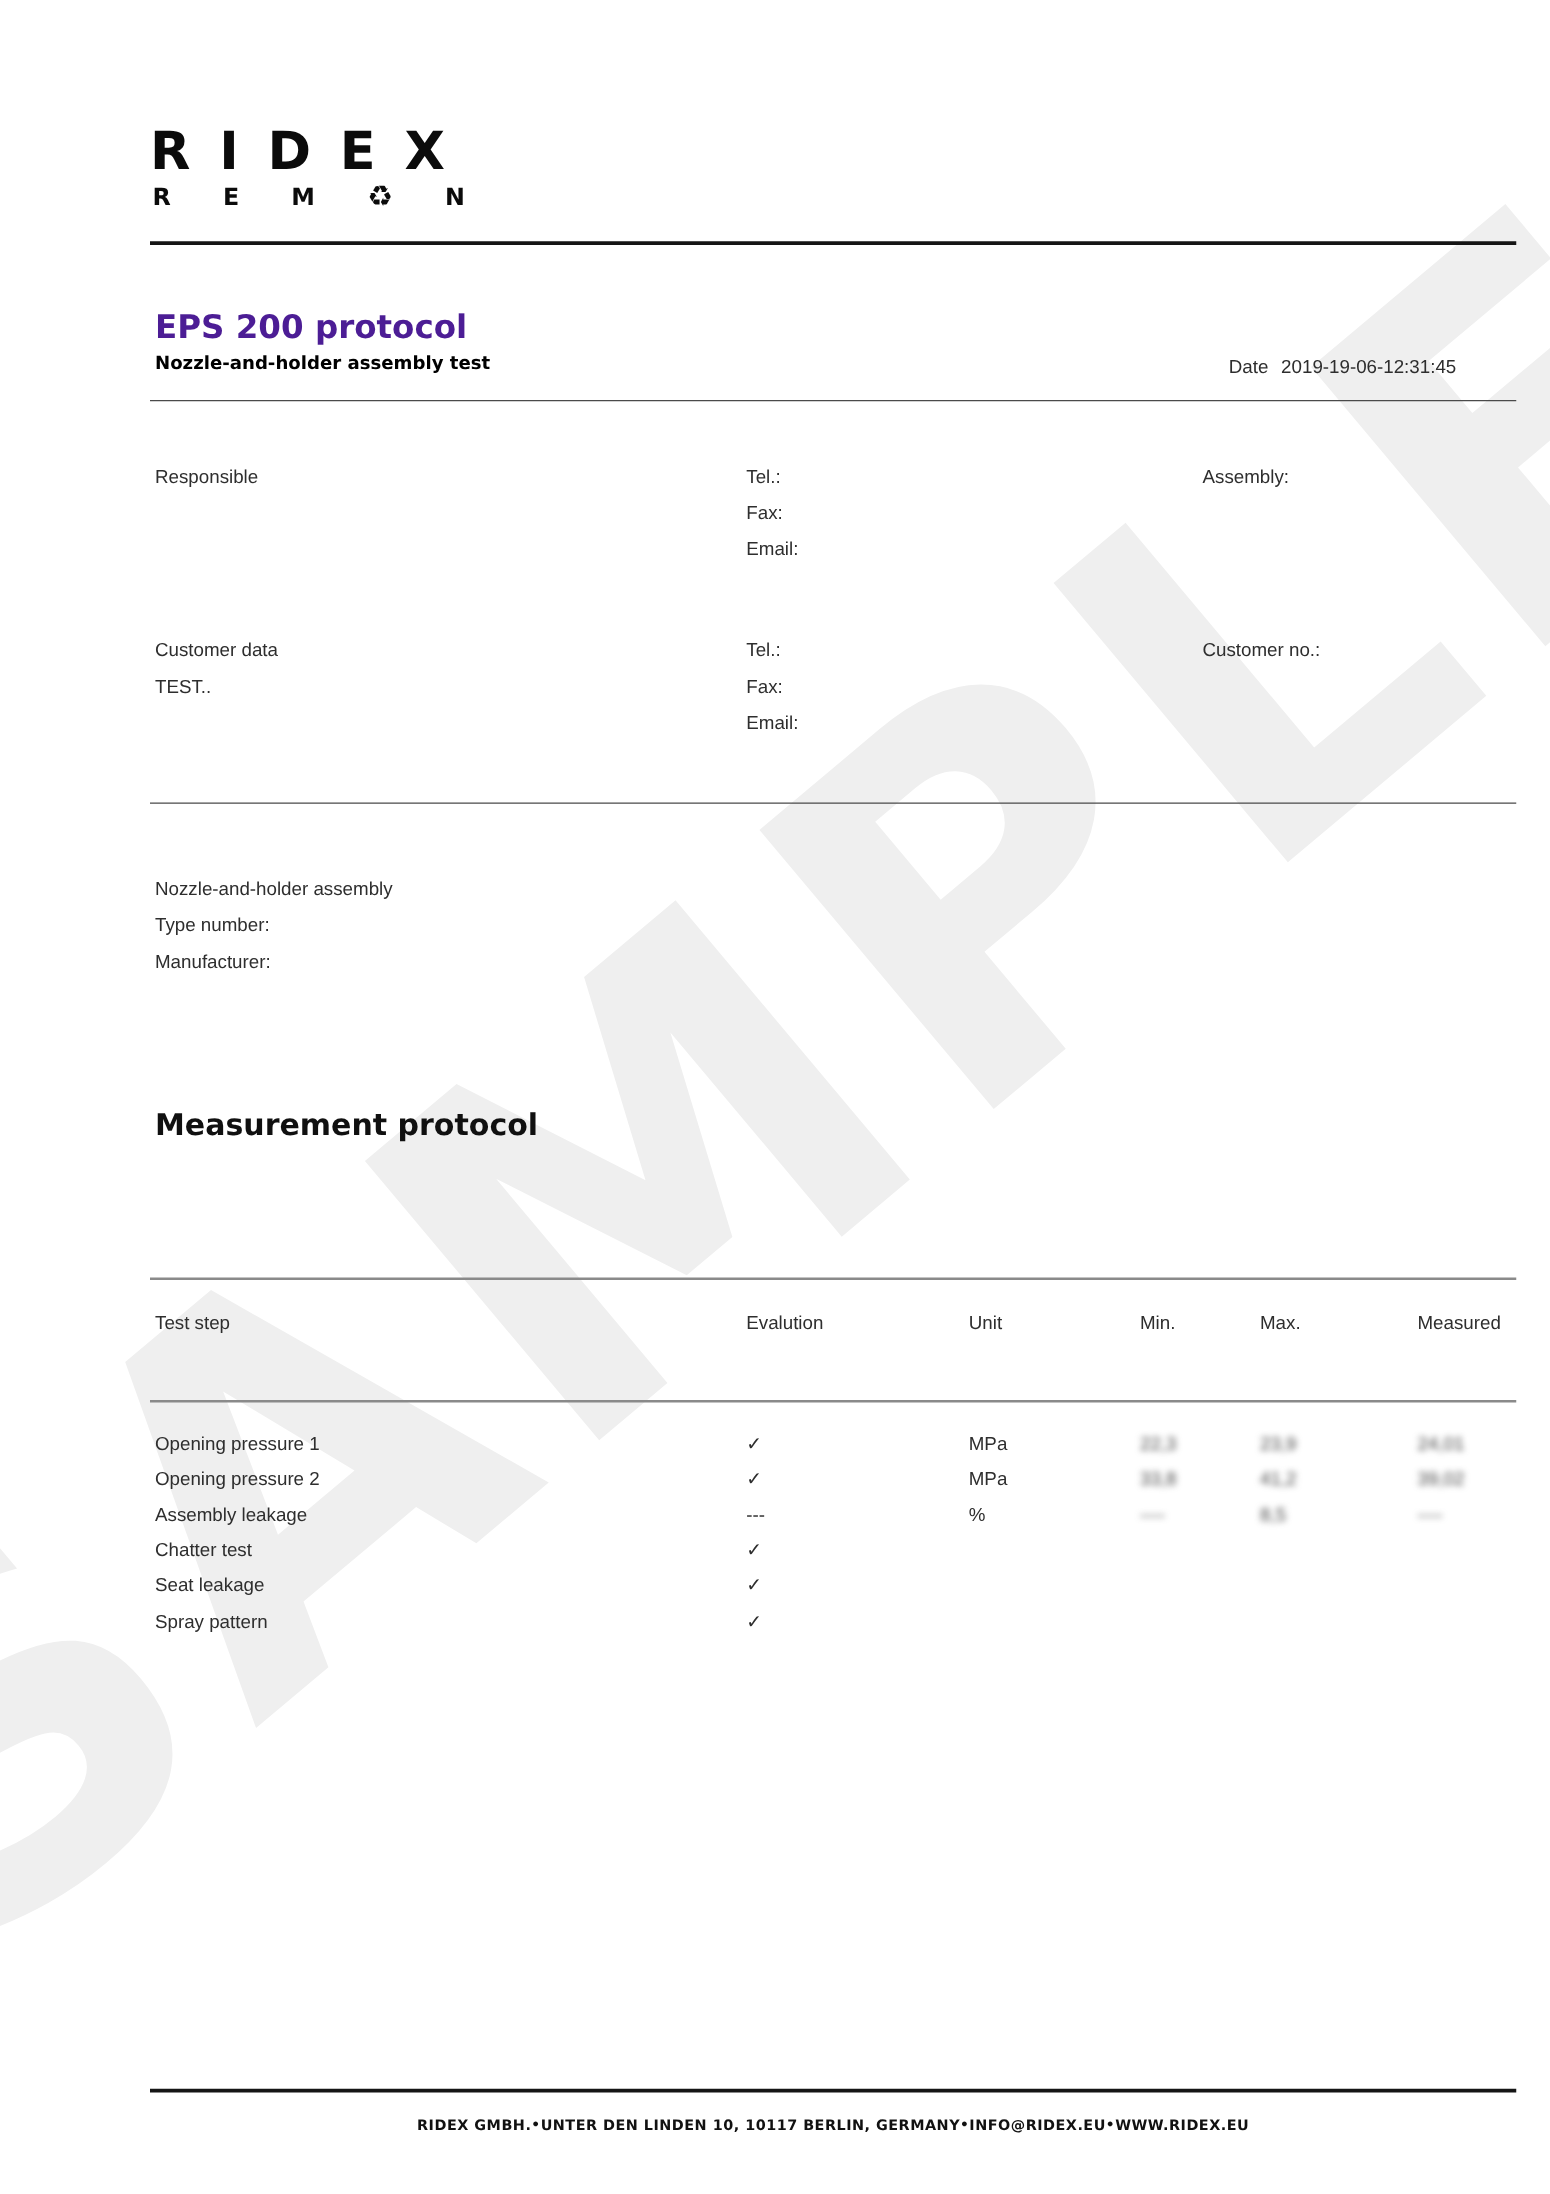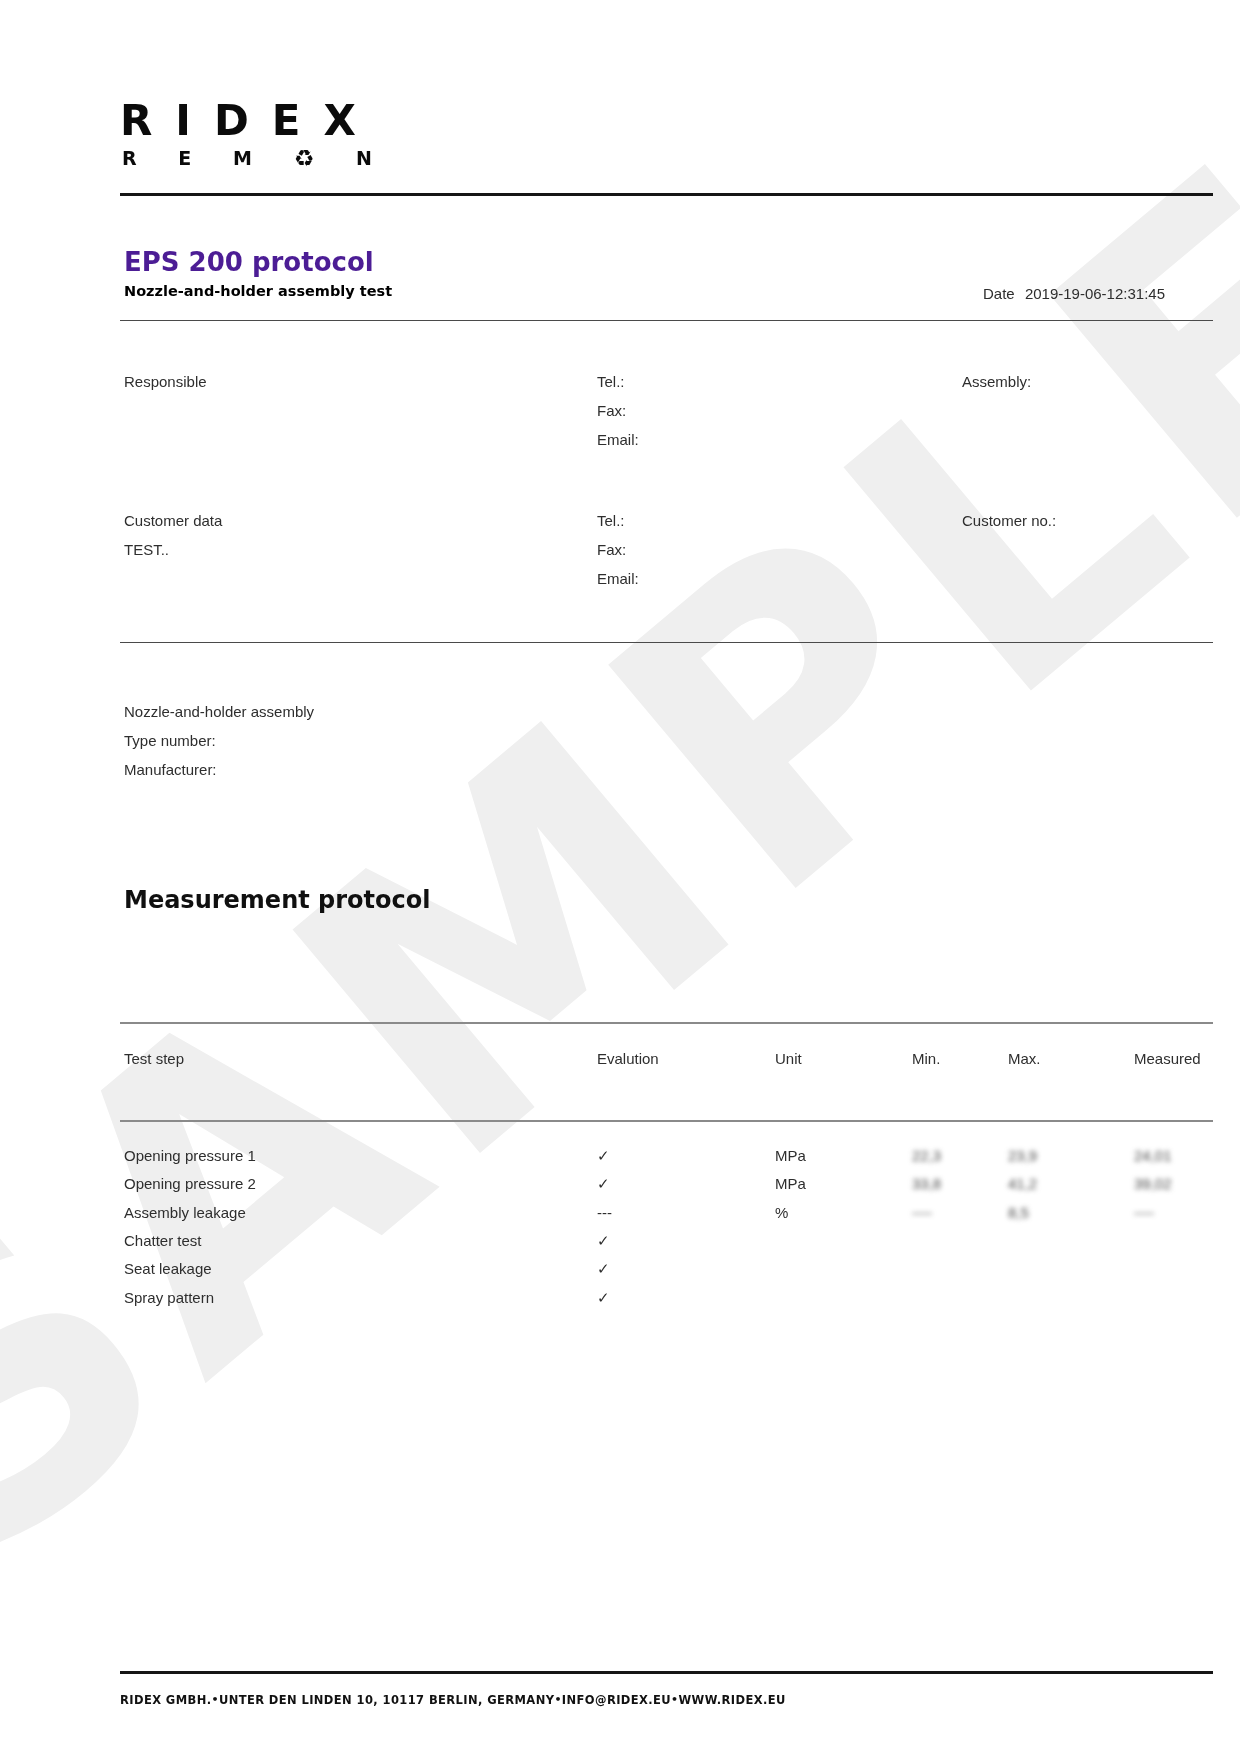--- a/index.html
+++ b/index.html
@@ -56,21 +56,21 @@
   .c-right{position:absolute;left:914px;}
   .c-eval{position:absolute;left:549px;}
   .c-unit{position:absolute;left:727px;}
   .c-min{position:absolute;left:864px;}
   .c-max{position:absolute;left:960px;}
   .c-meas{position:absolute;left:1086px;}
   .blur{filter:blur(2.6px);color:#4a4a4a;}
   
   .footer-rule{top:1671px;height:3px;background:#151515;}
   .footer{
-    left:72px;top:1692px;width:1093px;display:flex;justify-content:flex-start;align-items:center;
+    left:72px;top:1692px;width:1093px;display:flex;justify-content:center;align-items:center;
     font-family:"DejaVu Sans",sans-serif;font-size:11.5px;font-weight:700;
     letter-spacing:0.4px;color:#111;line-height:16px;white-space:nowrap;
   }
   .footer .dot{font-size:11px;}
 </style>
 </head>
 <body>
 
 <div class="page">
 

